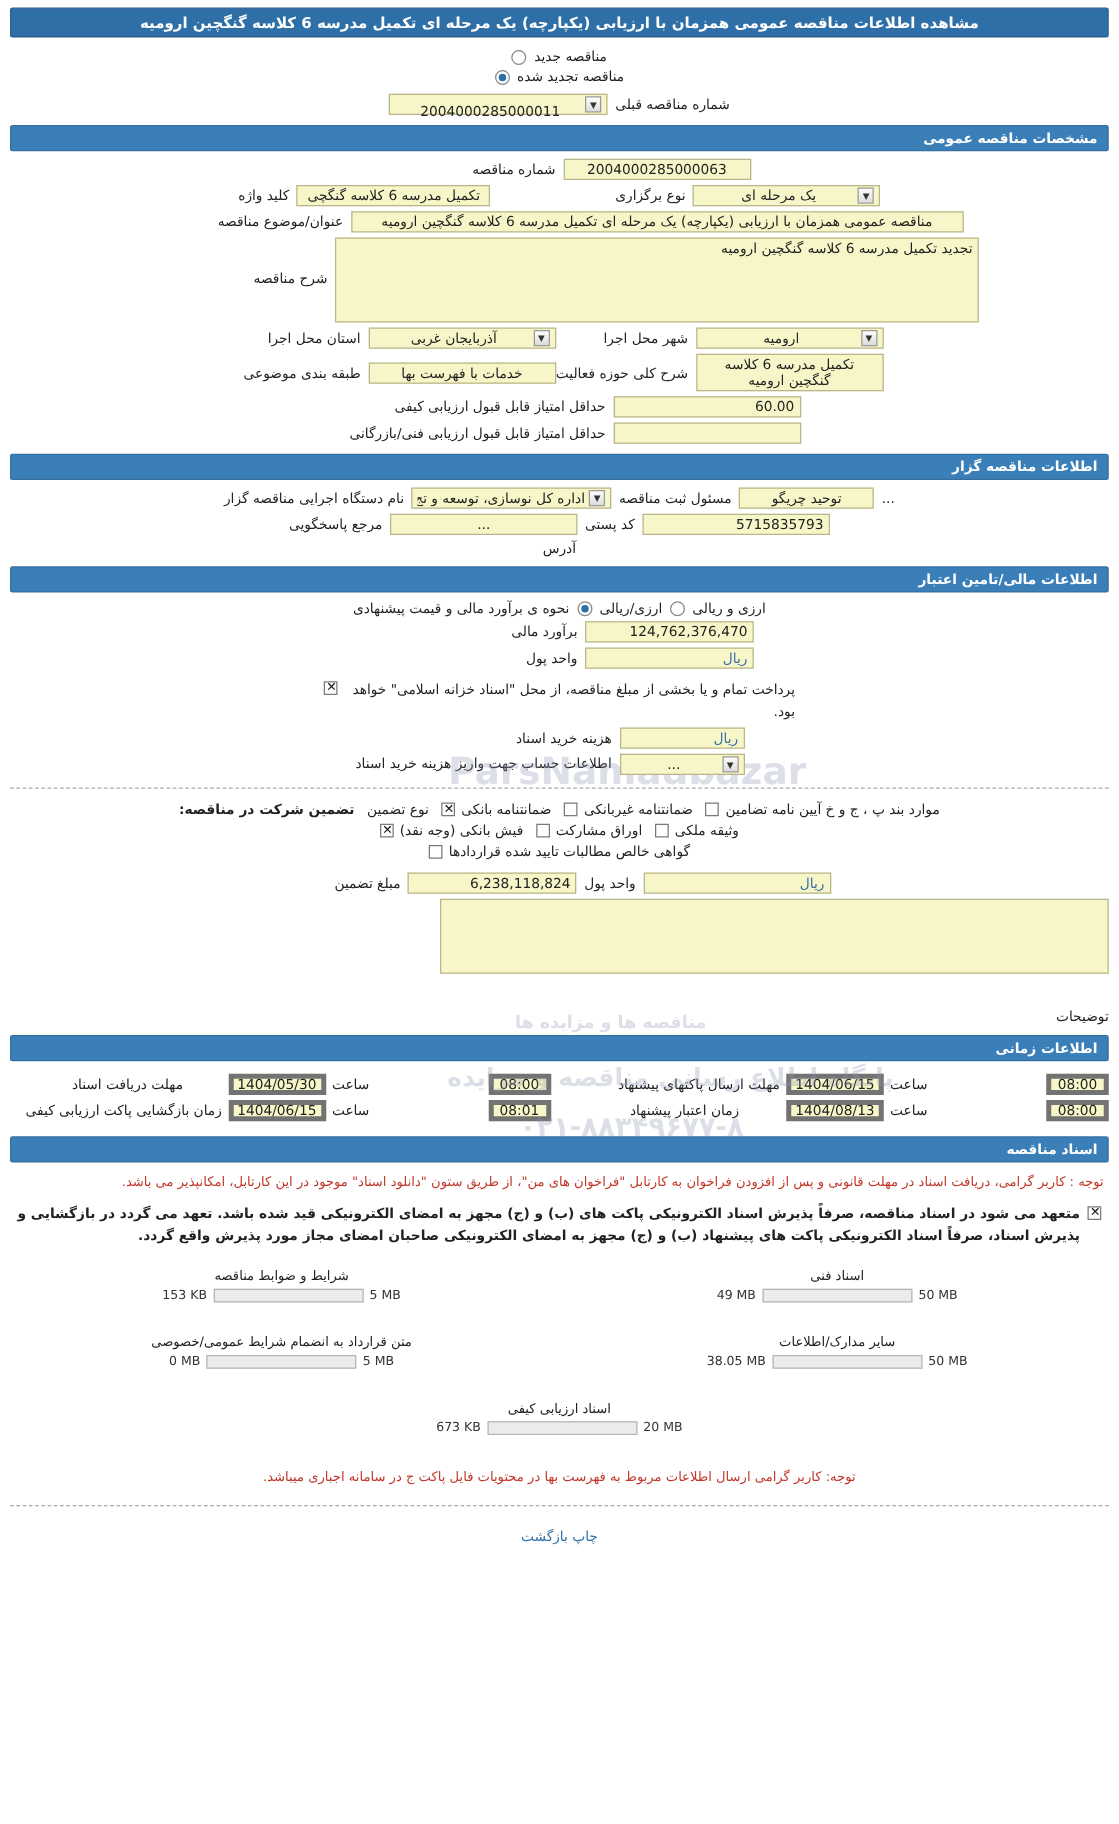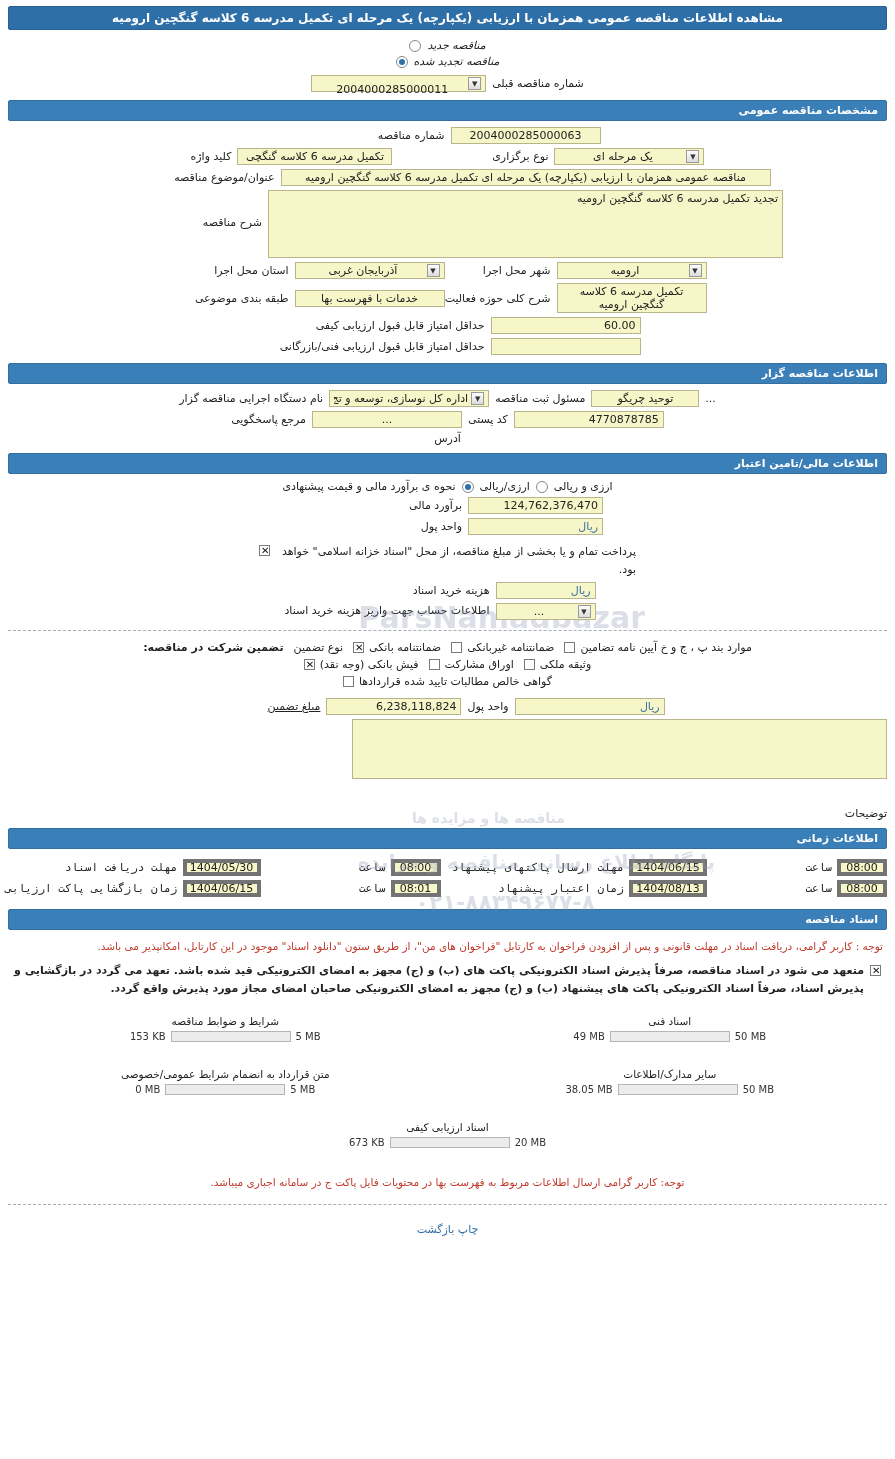--- a/index.html
+++ b/index.html
@@ -35,21 +35,20 @@
     font-size: 11px;
     font-weight: bold;
     padding: 3px 8px;
     border: 1px solid #356f9f;
     border-radius: 2px;
     margin: 8px 0 6px 0;
     text-align: right;
   }
   .radio-block {
     padding: 6px 0 2px 0;
-    font-style: italic;
   }
   .radio-row {
     display: flex;
     justify-content: center;
     align-items: center;
     gap: 6px;
     margin: 3px 0;
     font-size: 11px;
   }
   .radio {
@@ -209,21 +208,21 @@
     grid-template-columns: 1fr 1fr;
     column-gap: 14px;
   }
   .time-row {
     display: flex;
     align-items: center;
     gap: 5px;
     margin: 4px 0;
     justify-content: flex-start;
   }
-  .time-row .lbl { width: 120px; text-align: right; font-family: Liberation Mono, monospace; }
+  .time-row .lbl { width: 120px; text-align: left; }
   .small-btn-box {
     background: #f7f6c8;
     border: 4px solid #737373;
     font-size: 11px;
     padding: 1px 4px;
     height: 17px;
     display: flex; align-items: center; justify-content: center;
     direction: ltr;
   }
   .chk-line { display: flex; align-items: center; gap: 5px; font-size: 11px; }
@@ -323,21 +322,21 @@
     <div class="fld center" style="width:108px;">توحید چریگو</div>
     <span class="lbl">مسئول ثبت مناقصه</span>
     <div class="sel" style="width:160px;">
       <span class="arrow">▼</span>
       <span class="txt">اداره کل نوسازی، توسعه و تج</span>
     </div>
     <span class="lbl">نام دستگاه اجرایی مناقصه گزار</span>
   </div>
 
   <div class="row center">
-    <div class="fld num" style="width:150px;">4770878785</div>
+    <div class="fld num" style="width:150px;">5715835793</div>
     <span class="lbl">کد پستی</span>
     <div class="fld center" style="width:150px;">...</div>
     <span class="lbl">مرجع پاسخگویی</span>
   </div>
 
   <div class="row center">
     <span class="lbl">آدرس</span>
   </div>
 
   <div class="section-bar">اطلاعات مالی/تامین اعتبار</div>
@@ -416,21 +415,21 @@
     <div class="chk-line">
       <span>گواهی خالص مطالبات تایید شده قراردادها</span>
       <span class="cb"></span>
     </div>
   </div>
 
   <div class="row center" style="margin-top:10px;">
     <div class="fld" style="width:150px; color:#3b6ea5;">ریال</div>
     <span class="lbl">واحد پول</span>
     <div class="fld num" style="width:135px;">6,238,118,824</div>
-    <span class="lbl" style="width:90px;text-decoration:underline;">مبلغ تضمین</span>
+    <span class="lbl" style="width:90px;">مبلغ تضمین</span>
   </div>
 
   <div class="row center" style="align-items:flex-start;flex-direction:column;">
     <div class="fld area" style="width:535px; height:60px;"></div>
     <span class="lbl" style="width:90px; margin-top:22px;">توضیحات</span>
   </div>
 
   <div class="section-bar">اطلاعات زمانی</div>
 
   <div class="time-grid">

